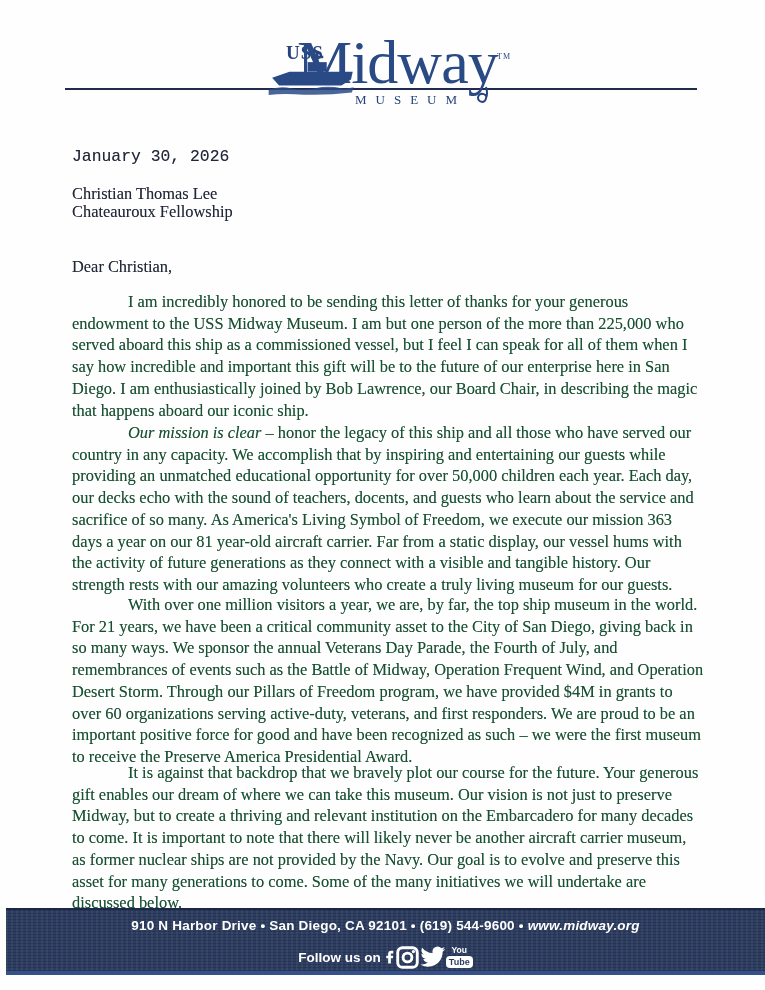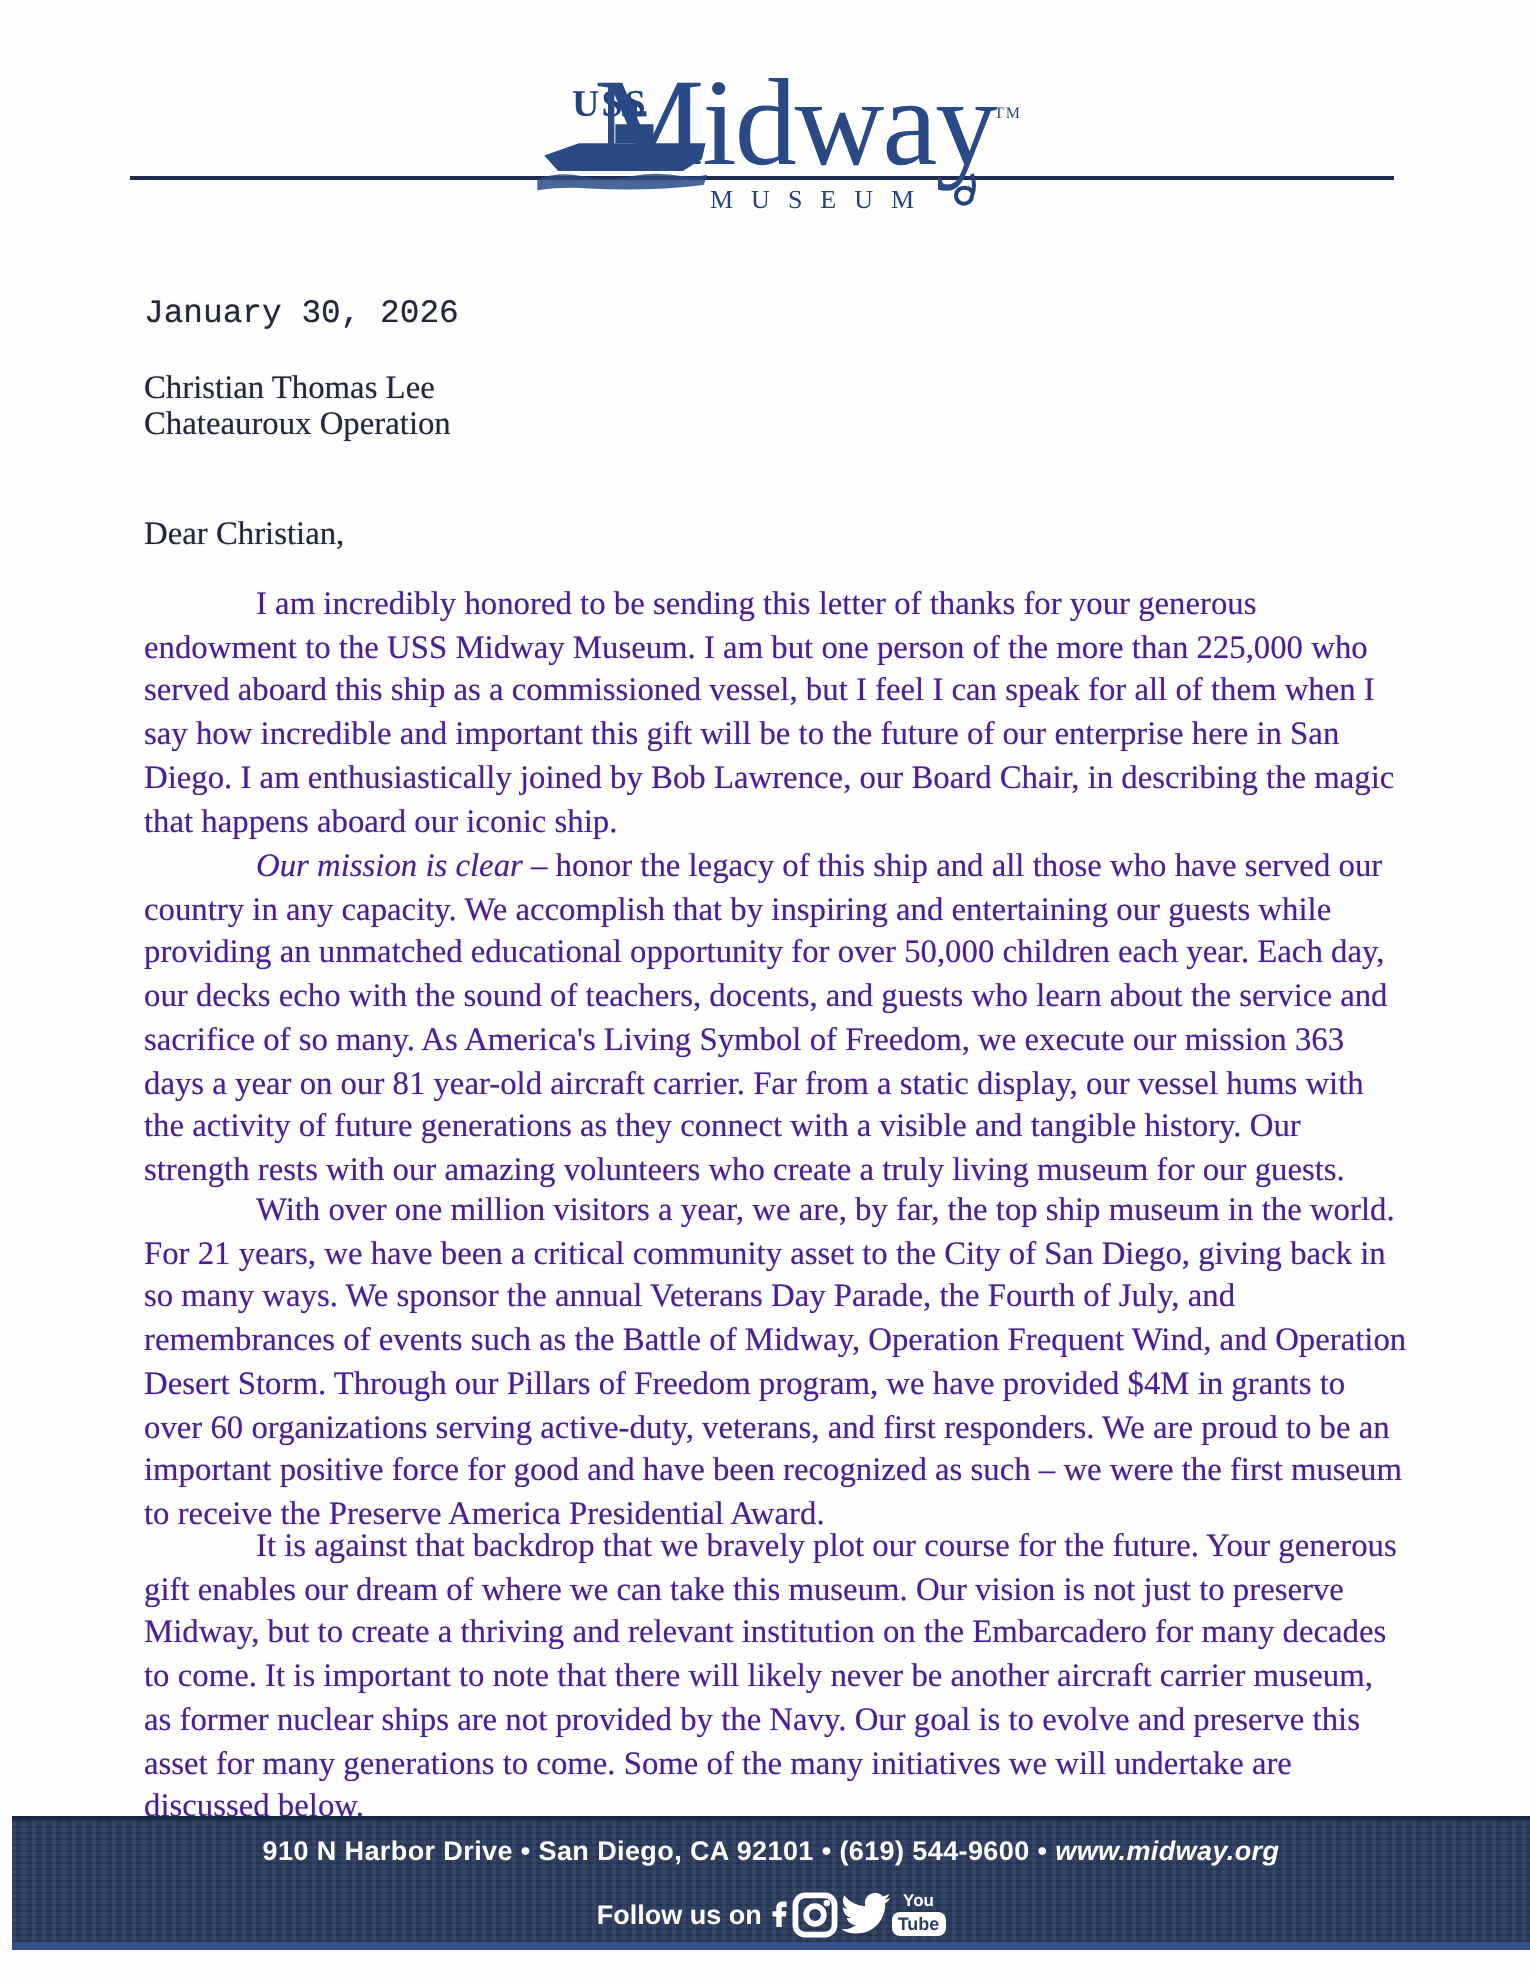--- a/index.html
+++ b/index.html
@@ -75,21 +75,21 @@
   .recipient-org    { top: 202px; line-height: 19px; }
   .salutation-line  { top: 256px; }
 
   .para {
     position: absolute;
     left: 72px;
     width: 632px;
     font-size: 16.4px;
     line-height: 21.7px;
     text-indent: 56px;
-    color: #4c1d95;
+    color: #14532d;
   }
   .para-1 { top: 291px; }
   .para-2 { top: 422px; }
   .para-3 { top: 594px; }
   .para-4 { top: 762px; }
   .italic { font-style: italic; }
 
   
   .footer-band {
     position: absolute;
@@ -166,21 +166,21 @@
     <span class="logo-museum">MUSEUM</span>
 
     <svg class="logo-swirl" viewBox="0 0 16 18">
       <path d="M10 1 q2 6 0 11 a4 4 0 1 1 -3 -4 q2 0 3 2" fill="none" stroke="#24437d" stroke-width="2"></path>
     </svg>
   </header>
 
   <main class="letter">
     <div class="line date-line">January 30, 2026</div>
     <div class="line recipient-name">Christian Thomas Lee</div>
-    <div class="line recipient-org">Chateauroux Operation</div>
+    <div class="line recipient-org">Chateauroux Fellowship</div>
     <div class="line salutation-line">Dear Christian,</div>
 
     <p class="para para-1">I am incredibly honored to be sending this letter of thanks for your generous endowment to the USS Midway Museum. I am but one person of the more than 225,000 who served aboard this ship as a commissioned vessel, but I feel I can speak for all of them when I say how incredible and important this gift will be to the future of our enterprise here in San Diego. I am enthusiastically joined by Bob Lawrence, our Board Chair, in describing the magic that happens aboard our iconic ship.</p>
 
     <p class="para para-2"><span class="italic">Our mission is clear</span><span> – honor the legacy of this ship and all those who have served our country in any capacity. We accomplish that by inspiring and entertaining our guests while providing an unmatched educational opportunity for over 50,000 children each year. Each day, our decks echo with the sound of teachers, docents, and guests who learn about the service and sacrifice of so many. As America's Living Symbol of Freedom, we execute our mission 363 days a year on our 81 year-old aircraft carrier. Far from a static display, our vessel hums with the activity of future generations as they connect with a visible and tangible history. Our strength rests with our amazing volunteers who create a truly living museum for our guests.</span></p>
 
     <p class="para para-3">With over one million visitors a year, we are, by far, the top ship museum in the world. For 21 years, we have been a critical community asset to the City of San Diego, giving back in so many ways. We sponsor the annual Veterans Day Parade, the Fourth of July, and remembrances of events such as the Battle of Midway, Operation Frequent Wind, and Operation Desert Storm. Through our Pillars of Freedom program, we have provided $4M in grants to over 60 organizations serving active-duty, veterans, and first responders. We are proud to be an important positive force for good and have been recognized as such – we were the first museum to receive the Preserve America Presidential Award.</p>
 
     <p class="para para-4">It is against that backdrop that we bravely plot our course for the future. Your generous gift enables our dream of where we can take this museum. Our vision is not just to preserve Midway, but to create a thriving and relevant institution on the Embarcadero for many decades to come. It is important to note that there will likely never be another aircraft carrier museum, as former nuclear ships are not provided by the Navy. Our goal is to evolve and preserve this asset for many generations to come. Some of the many initiatives we will undertake are discussed below.</p>
   </main>

